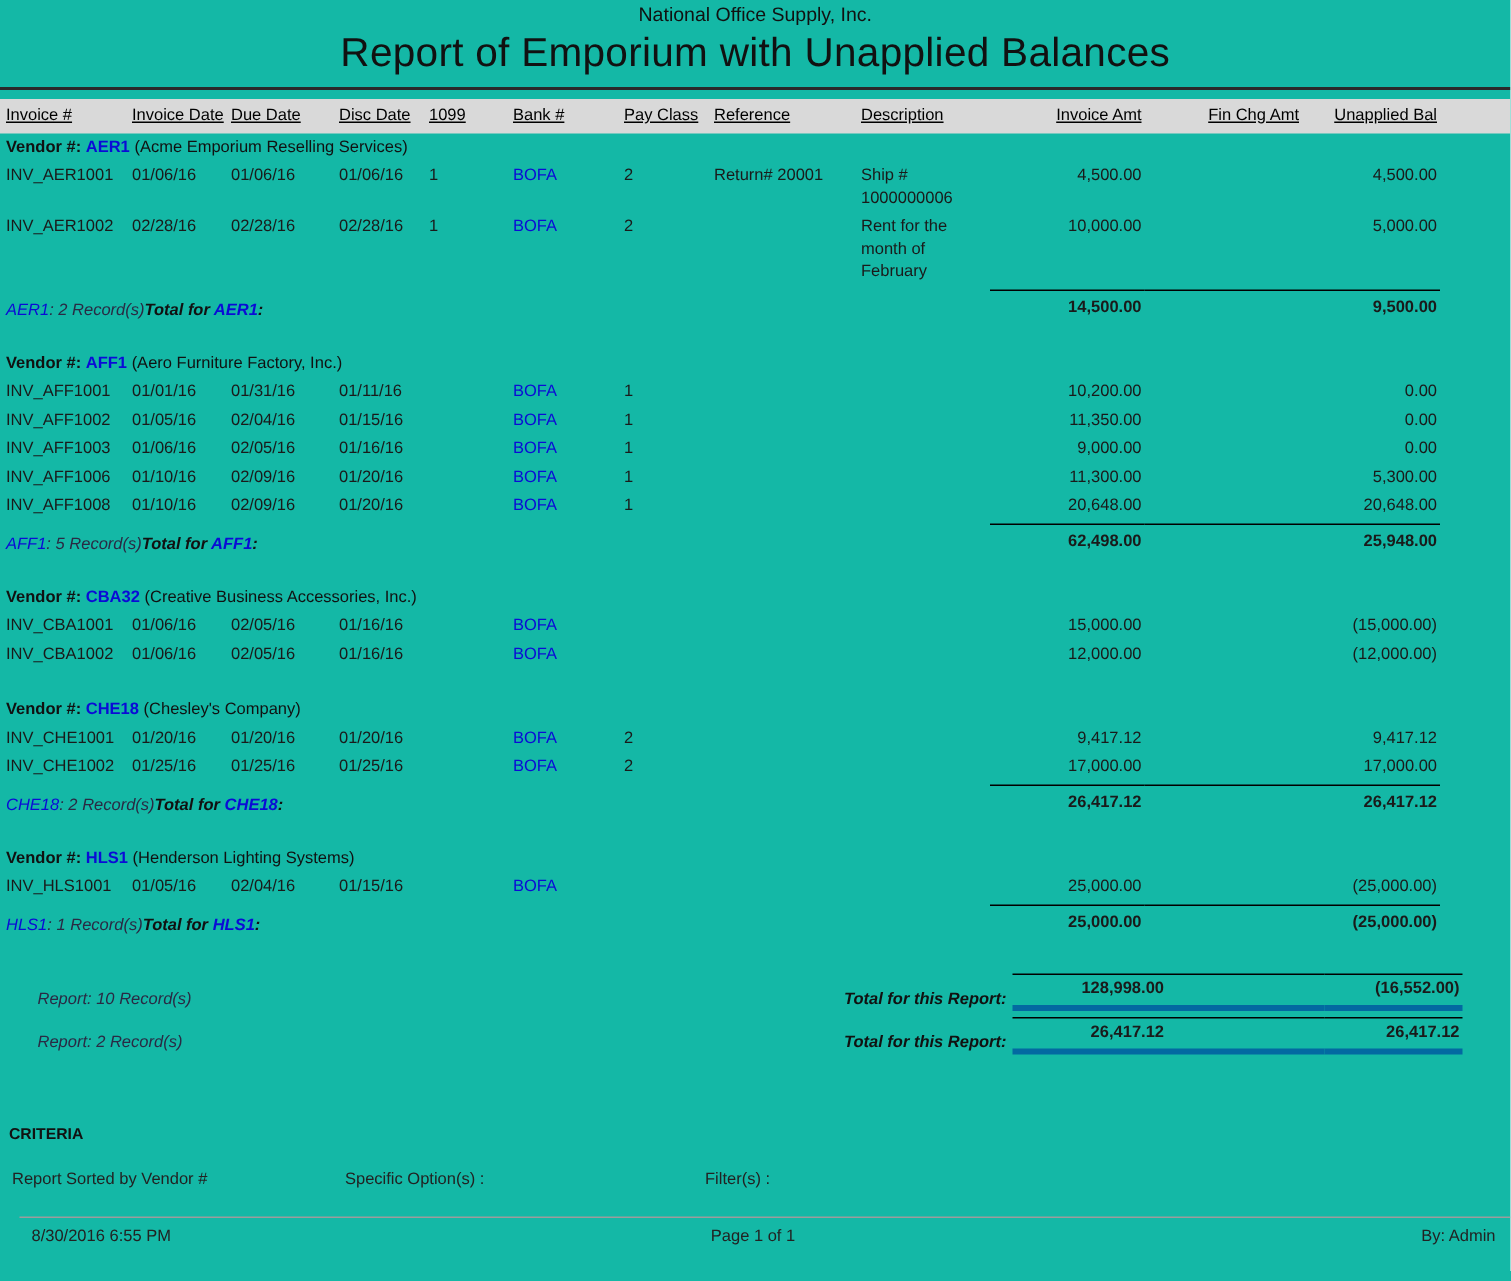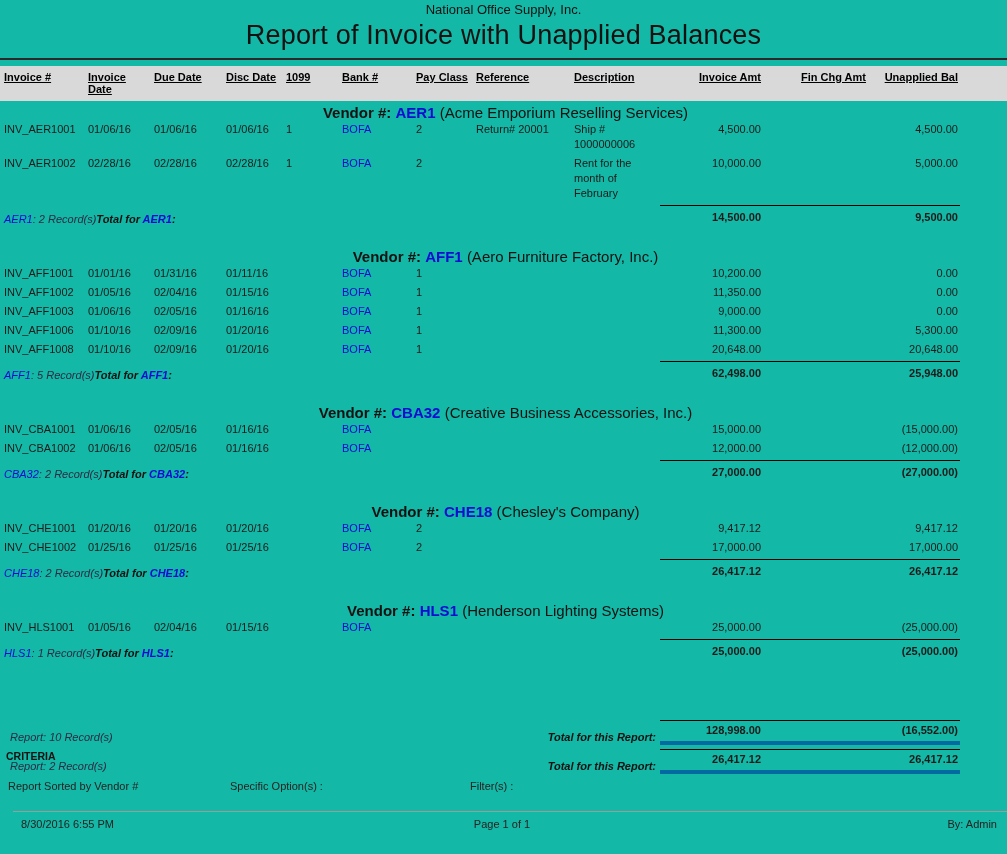--- a/index.html
+++ b/index.html
@@ -9,41 +9,41 @@
   .page { position:relative; width:1007px; height:854px; background:#14b8a6; overflow:hidden; }
 
   .company { text-align:center; font-size:13px; padding-top:2px; color:#111; }
   .title   { text-align:center; font-size:27px; font-weight:400; margin-top:3px; letter-spacing:0.2px; }
   .title-rule { height:2px; background:#2a2a2a; margin-top:7px; }
 
   .hdr-band { background:var(--band); margin-top:6px; padding:5px 0 6px 0; }
   .grid { display:grid; grid-template-columns:86px 66px 72px 60px 56px 74px 60px 98px 88px 103px 105px 92px; width:960px; }
   .cell { font-size:11px; line-height:15px; padding:4px 2px 0 2px; color:#1a1a1a; overflow:hidden; }
   .cell:first-child { padding-left:4px; }
-  .hcell { font-size:11px; font-weight:bold; text-decoration:underline; color:#000; padding:0 2px; }
+  .hcell { font-size:11px; font-weight:normal; text-decoration:underline; color:#000; padding:0 2px; }
   .hcell:first-child { padding-left:4px; }
   .num { text-align:right; }
   .blue { color:var(--blue); }
   .it { font-style:italic; }
 
   .vendor { margin-bottom:20px; }
-  .vendor-head { font-size:15px; padding:3px 0 0 4px; height:17px;text-align:center; }
+  .vendor-head { font-size:11px; padding:3px 0 0 4px; height:17px; }
   .vendor-head .vlabel { font-weight:bold; }
   .vendor-head .vcode { font-weight:bold; color:var(--blue); }
 
   .srow .sleft { display:flex; justify-content:flex-start; align-items:flex-end; grid-column:1 / span 9; padding:4px 2px 0 4px; }
   .recs { font-size:11px; font-style:italic; color:#2a2a44; }
   .recs .blue { font-style:italic; }
   .tlabel { font-size:11px; font-weight:bold; text-align:right; padding-right:2px;font-style:italic; }
   .line-top { border-top:1px solid #000; }
   .line-both { border-top:1px solid #000; border-bottom:4px solid #0369a1; padding-bottom:3px; }
   .srow .cell { margin-top:4px; }
   .tot-amt { font-weight:bold; }
 
-  .totals { margin-top:61px; }
+  .totals { margin-top:26px;padding-left:15px; }
   .trow + .trow { margin-top:4px; }
   .trow .sleft { display:flex; justify-content:space-between; align-items:flex-end; grid-column:1 / span 9; padding:2px 2px 2px 10px; }
   .trow .cell { padding-top:2px; }
 
   .criteria { position:absolute; left:0; top:750px; width:100%; }
   .crit-head { font-size:10.5px; font-weight:bold; padding-left:6px; }
   .crit-row { position:relative; height:16px; margin-top:18px; font-size:11px; color:#222; }
   .crit-sorted { position:absolute; left:8px; }
   .crit-specific { position:absolute; left:230px; }
   .crit-filter { position:absolute; left:470px;text-align:right; }
@@ -53,21 +53,21 @@
   .footer-row { position:relative; margin-top:6px; font-size:11px; color:#222; height:14px; }
   .f-left { position:absolute; left:8px; }
   .f-center { position:absolute; left:0; right:16px; text-align:center; }
   .f-right { position:absolute; right:10px; }
 </style>
 </head>
 <body>
 
 <div class="page">
   <div class="company">National Office Supply, Inc.</div>
-  <div class="title">Report of Invoice with Unapplied Balances</div>
+  <div class="title">Report of Emporium with Unapplied Balances</div>
   <div class="title-rule"></div>
 
   <div class="hdr-band">
     <div class="grid" id="hdr-grid">
         <div class="hcell">Invoice #</div>
         <div class="hcell">Invoice Date</div>
         <div class="hcell">Due Date</div>
         <div class="hcell">Disc Date</div>
         <div class="hcell">1099</div>
         <div class="hcell">Bank #</div>
@@ -226,29 +226,20 @@
           <div class="cell">01/16/16</div>
           <div class="cell"></div>
           <div class="cell blue">BOFA</div>
           <div class="cell"></div>
           <div class="cell"></div>
           <div class="cell"></div>
           <div class="cell num">12,000.00</div>
           <div class="cell num"></div>
           <div class="cell num">(12,000.00)</div>
         </div>
-        <div class="grid srow">
-          <div class="sleft">
-            <span class="recs"><span class="blue it">CBA32</span><span class="it">: 2 Record(s)</span></span>
-            <span class="tlabel"><span>Total for </span><span class="blue">CBA32</span><span>:</span></span>
-          </div>
-          <div class="cell num line-top tot-amt">27,000.00</div>
-          <div class="cell num line-top"></div>
-          <div class="cell num line-top tot-amt">(27,000.00)</div>
-        </div>
       </div>
       <div class="vendor">
         <div class="vendor-head"><span class="vlabel">Vendor #:</span>  <span class="vcode">CHE18</span> <span>(Chesley's Company)</span></div>
         <div class="grid">
           <div class="cell">INV_CHE1001</div>
           <div class="cell">01/20/16</div>
           <div class="cell">01/20/16</div>
           <div class="cell">01/20/16</div>
           <div class="cell"></div>
           <div class="cell blue">BOFA</div>

